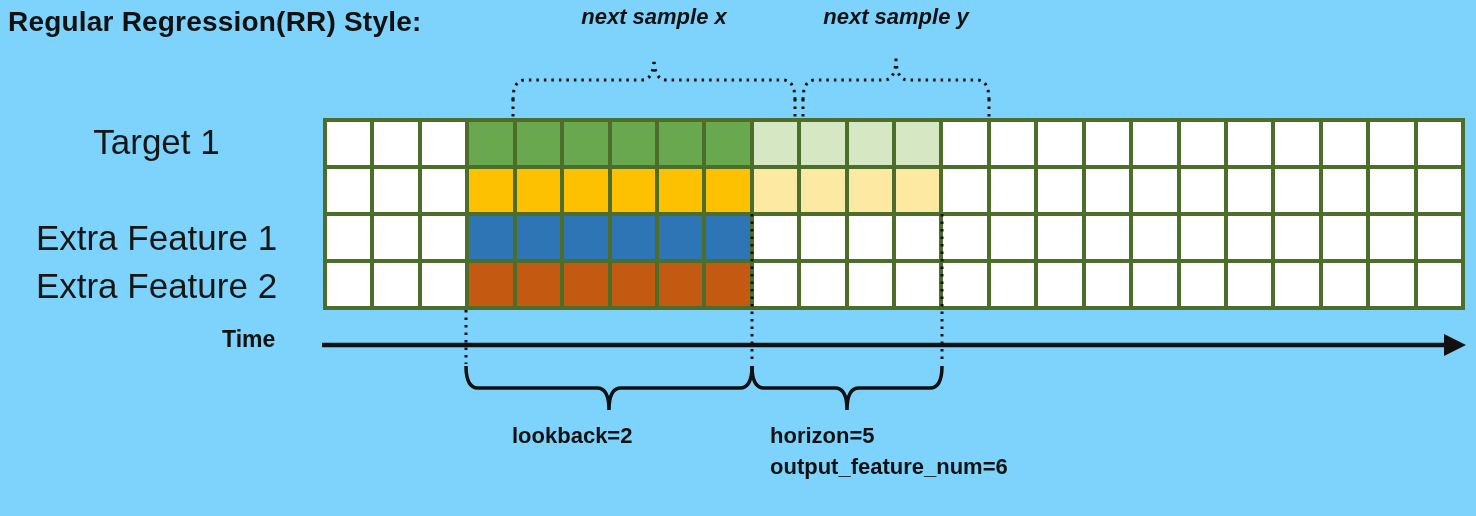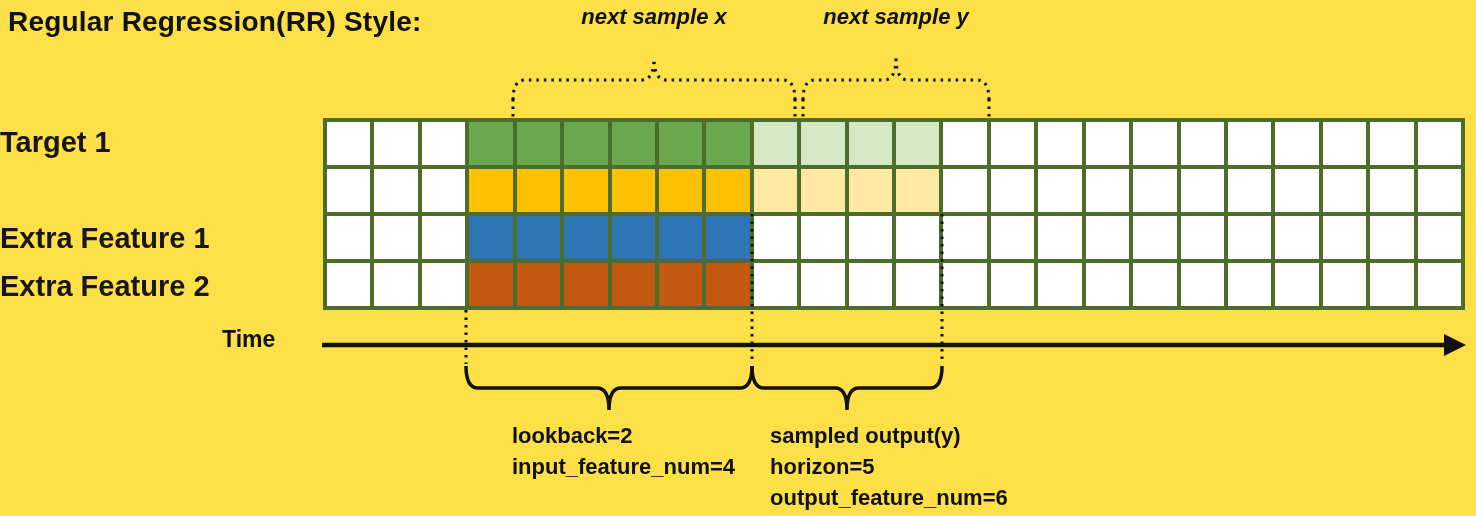--- a/index.html
+++ b/index.html
@@ -2,21 +2,21 @@
 <html style="--grid-green: #4d6e2b;"><head>
 <meta charset="utf-8">
 <style>
   :root { --grid-green: #4d6e2b; }
   * { margin: 0; padding: 0; box-sizing: border-box; }
   body { background: #ffffff; font-family: "Liberation Sans", sans-serif; }
   .canvas {
     position: relative;
     width: 1476px;
     height: 516px;
-    background: #fde047;
+    background: #7dd3fc;
     overflow: hidden;
   }
   .title {
     position: absolute;
     left: 8px; top: 6px;
     font-size: 28px;
     font-weight: bold;
     color: #111;
     letter-spacing: 0.2px;
   }
@@ -29,23 +29,23 @@
     font-weight: bold;
     color: #111;
     white-space: nowrap;
   }
   .row-label {
     position: absolute;
     left: 0;
     width: 313px;
     height: 48px;
     line-height: 48px;
-    text-align: left;
-    font-size: 29px;
-    font-weight: bold;
+    text-align: center;
+    font-size: 35px;
+    font-weight: normal;
     color: #161616;
     white-space: nowrap;
   }
   .sample-grid {
     position: absolute;
     left: 323px; top: 118px;
     width: 1142px; height: 192px;
     display: grid;
     grid-template-columns: repeat(24, 1fr);
     grid-auto-rows: 47px;
@@ -214,22 +214,20 @@
     <path d="M752,366 Q752,388 764,388 L835,388 Q847,388 847,410 M942,366 Q942,388 930,388 L859,388 Q847,388 847,410" fill="none" stroke="#111" stroke-width="3.5"></path>
 
     <line x1="322" y1="345" x2="1446" y2="345" stroke="#111" stroke-width="4.5"></line>
     <polygon points="1444,334 1444,356 1466,345" fill="#111"></polygon>
   </svg>
 
   <div class="time-label">Time</div>
 
   <div class="note-block note-input">
     <div>lookback=2</div>
-    <div>input_feature_num=4</div>
   </div>
 
   <div class="note-block note-output">
-    <div>sampled output(y)</div>
     <div>horizon=5</div>
     <div>output_feature_num=6</div>
   </div>
 
 </div>
 
 </body></html>

